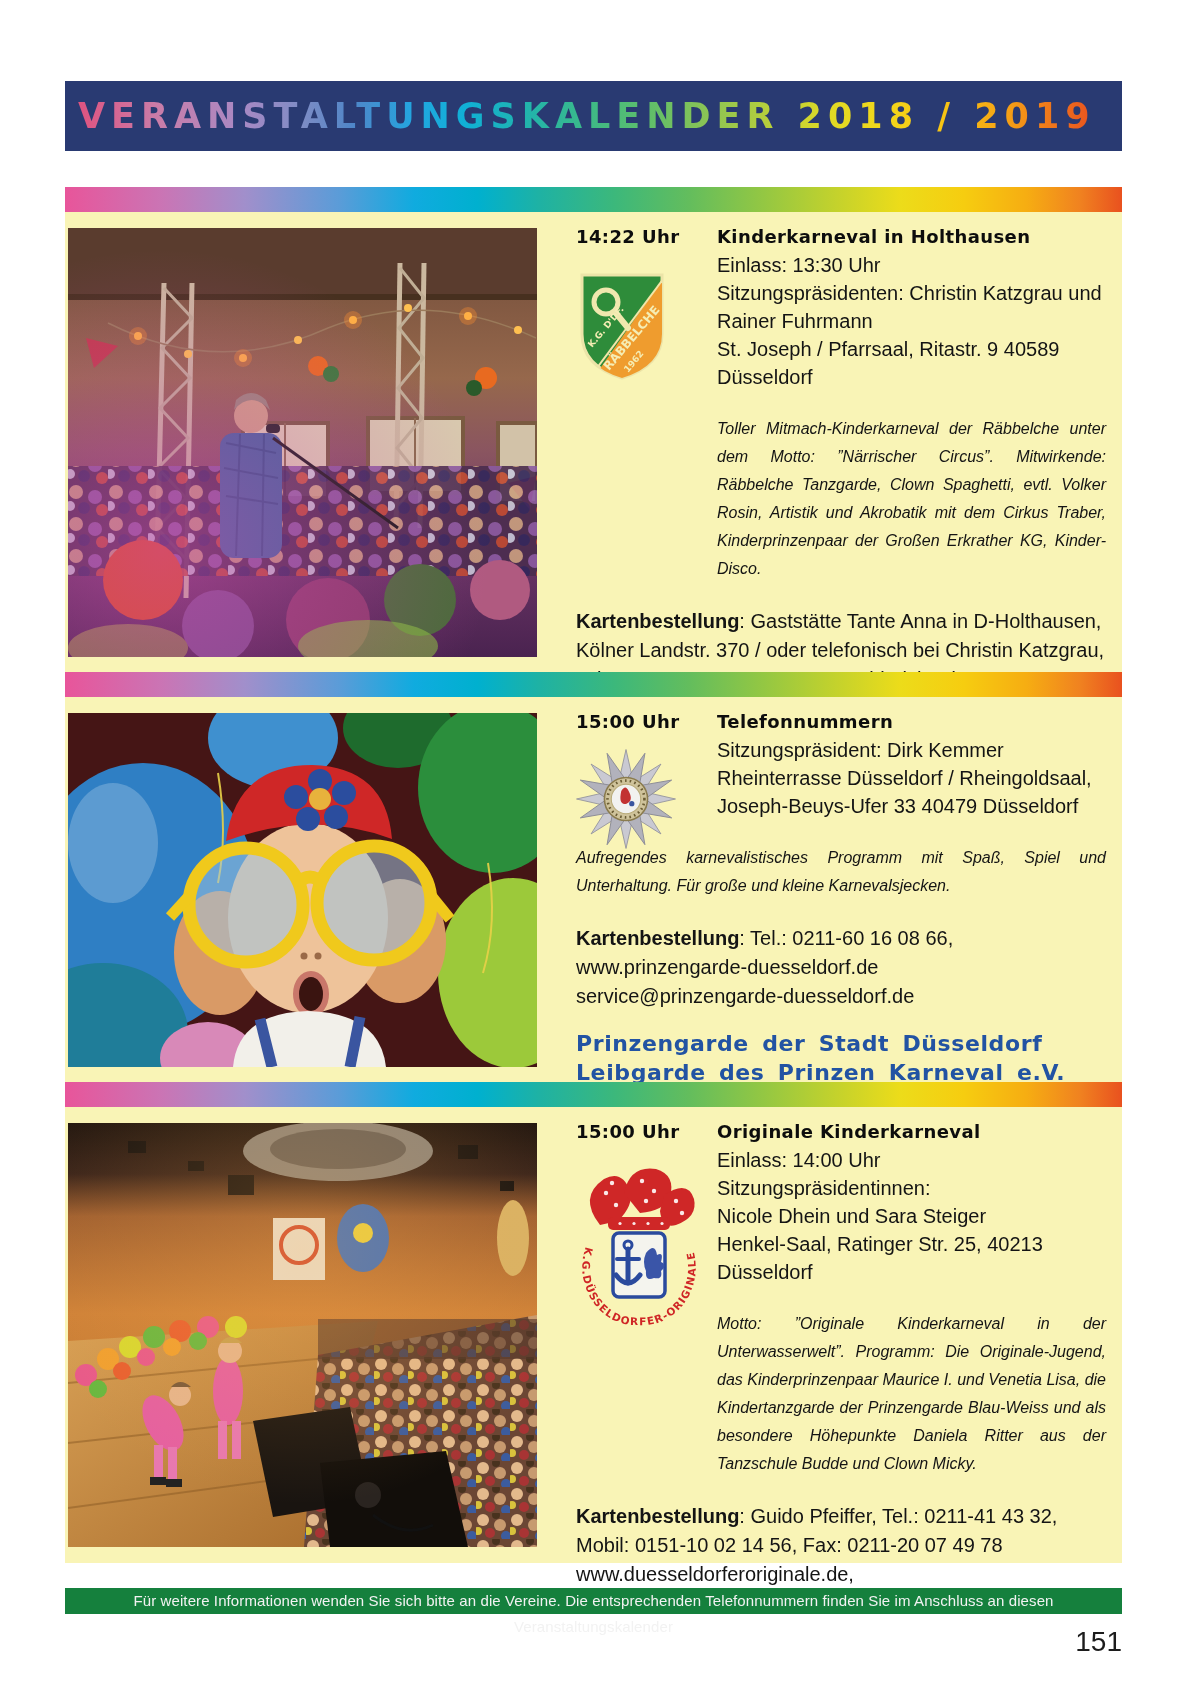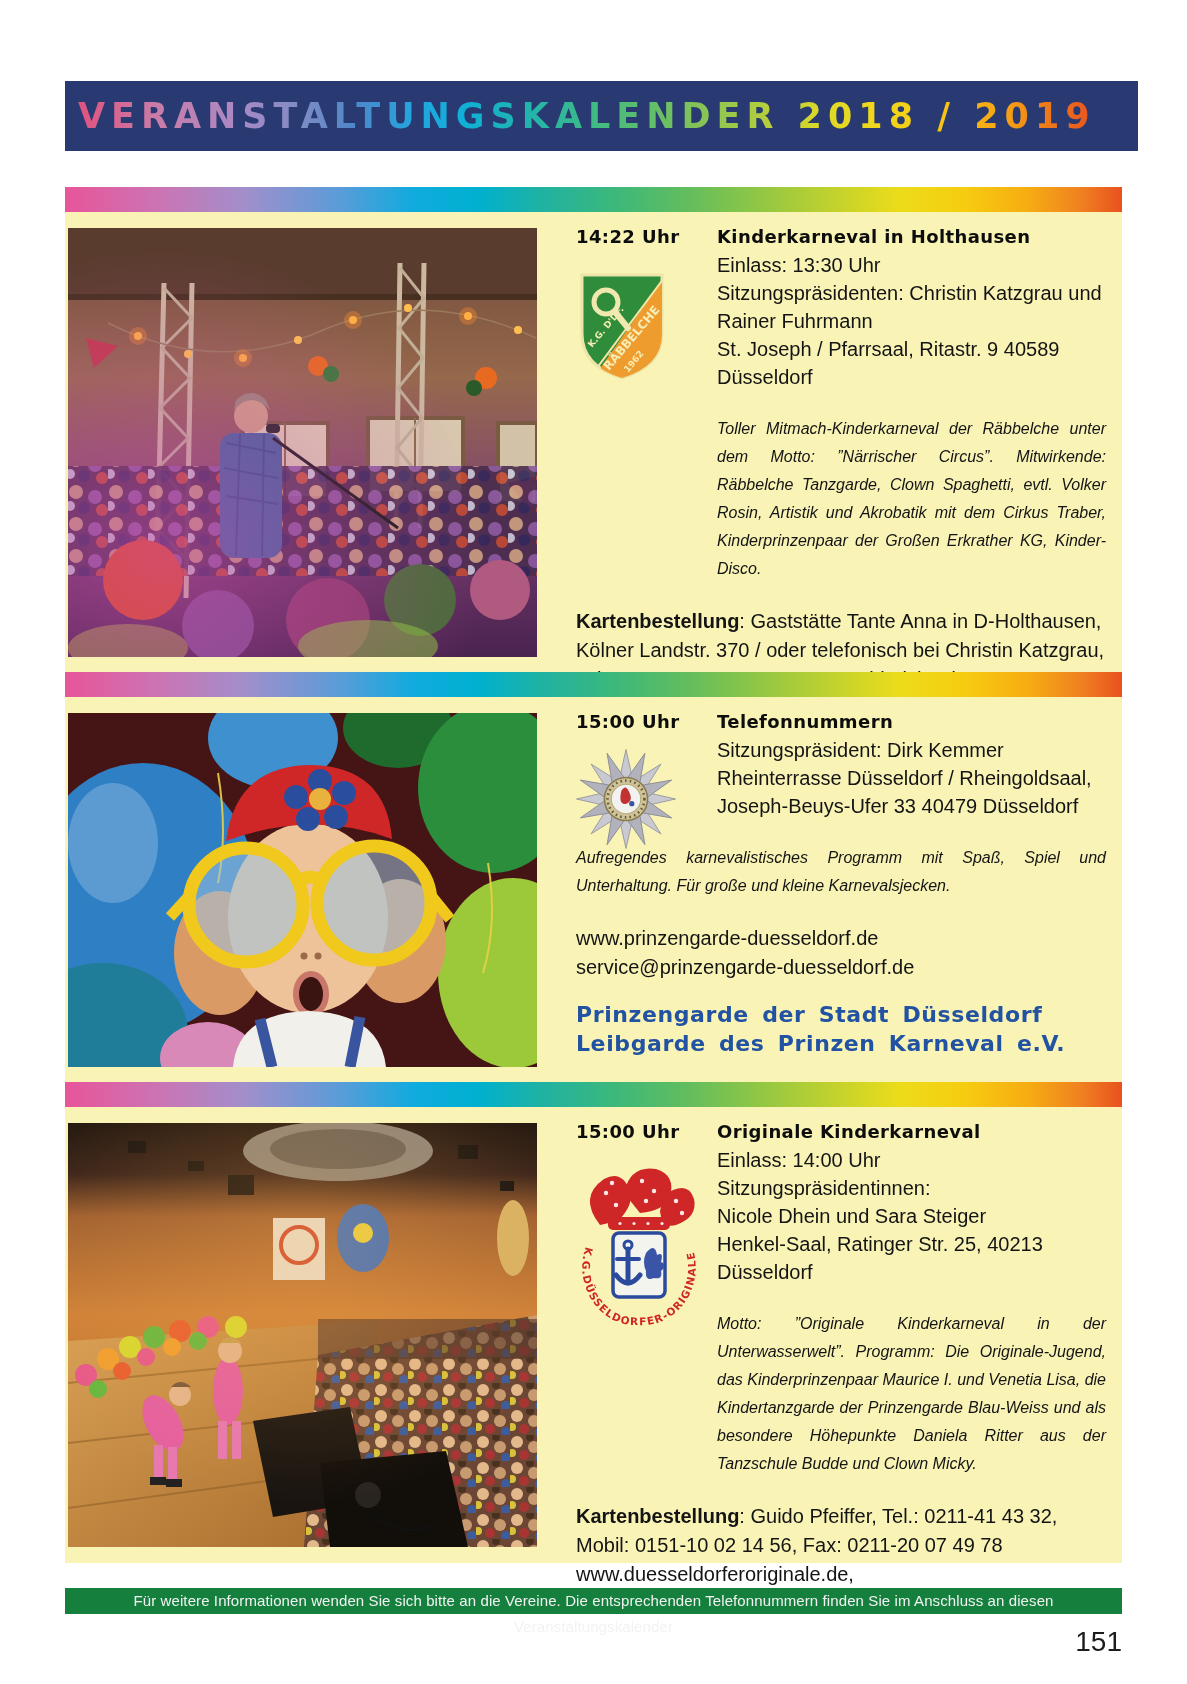--- a/index.html
+++ b/index.html
@@ -1,20 +1,20 @@
 <!DOCTYPE html>
 <html><head>
 <meta charset="utf-8">
 <style>
   html,body{margin:0;padding:0;background:#ffffff;}
   #page{position:relative;width:1187px;height:1684px;background:#ffffff;overflow:hidden;
         font-family:"Liberation Sans",sans-serif;color:#141414;}
 
   
-  .header{position:absolute;left:65px;top:81px;width:1057px;height:70px;background:#293a72;padding-left:16px;}
+  .header{position:absolute;left:65px;top:81px;width:1057px;height:70px;background:#293a72;}
   .header-title{position:absolute;left:13px;top:50%;transform:translateY(-50%);
     font-family:"DejaVu Sans",sans-serif;font-weight:bold;font-size:35px;letter-spacing:6px;
     white-space:nowrap;
     background:linear-gradient(90deg,#df5380 0%,#c97da9 8%,#a989c4 16%,#7d8cc5 22%,#4f86c8 27%,
       #22a6e0 33%,#10b0d6 38%,#21b4ad 44%,#3cb988 50%,#5fbe6a 56%,#8cc454 62%,#b7cf3b 68%,
       #e0da25 74%,#f2d71b 79%,#f7c414 85%,#f5a315 91%,#ef7b1b 95%,#e8511f 100%);
     -webkit-background-clip:text;background-clip:text;color:transparent;}
 
   
   .bar{position:absolute;left:65px;width:1057px;height:25px;
@@ -276,20 +276,21 @@
 
       <div class="info">
         <div>Sitzungspräsident: Dirk Kemmer</div>
         <div>Rheinterrasse Düsseldorf / Rheingoldsaal,</div>
         <div>Joseph-Beuys-Ufer 33 40479 Düsseldorf</div>
       </div>
 
       <div class="desc fullw">Aufregendes karnevalistisches Programm mit Spaß, Spiel und Unterhaltung. Für große und kleine Karnevalsjecken.</div>
 
       <div class="booking">
+        <div><b>Kartenbestellung</b><span>: Tel.: 0211-60 16 08 66,</span></div>
         <div>www.prinzengarde-duesseldorf.de</div>
         <div>service@prinzengarde-duesseldorf.de</div>
       </div>
 
       <div class="org">Prinzengarde der Stadt Düsseldorf Leibgarde des Prinzen Karneval e.V.</div>
     </div>
   </div>
 
   <div class="bar" style="top:1082px">
     <span class="date">10.02.2019</span>

